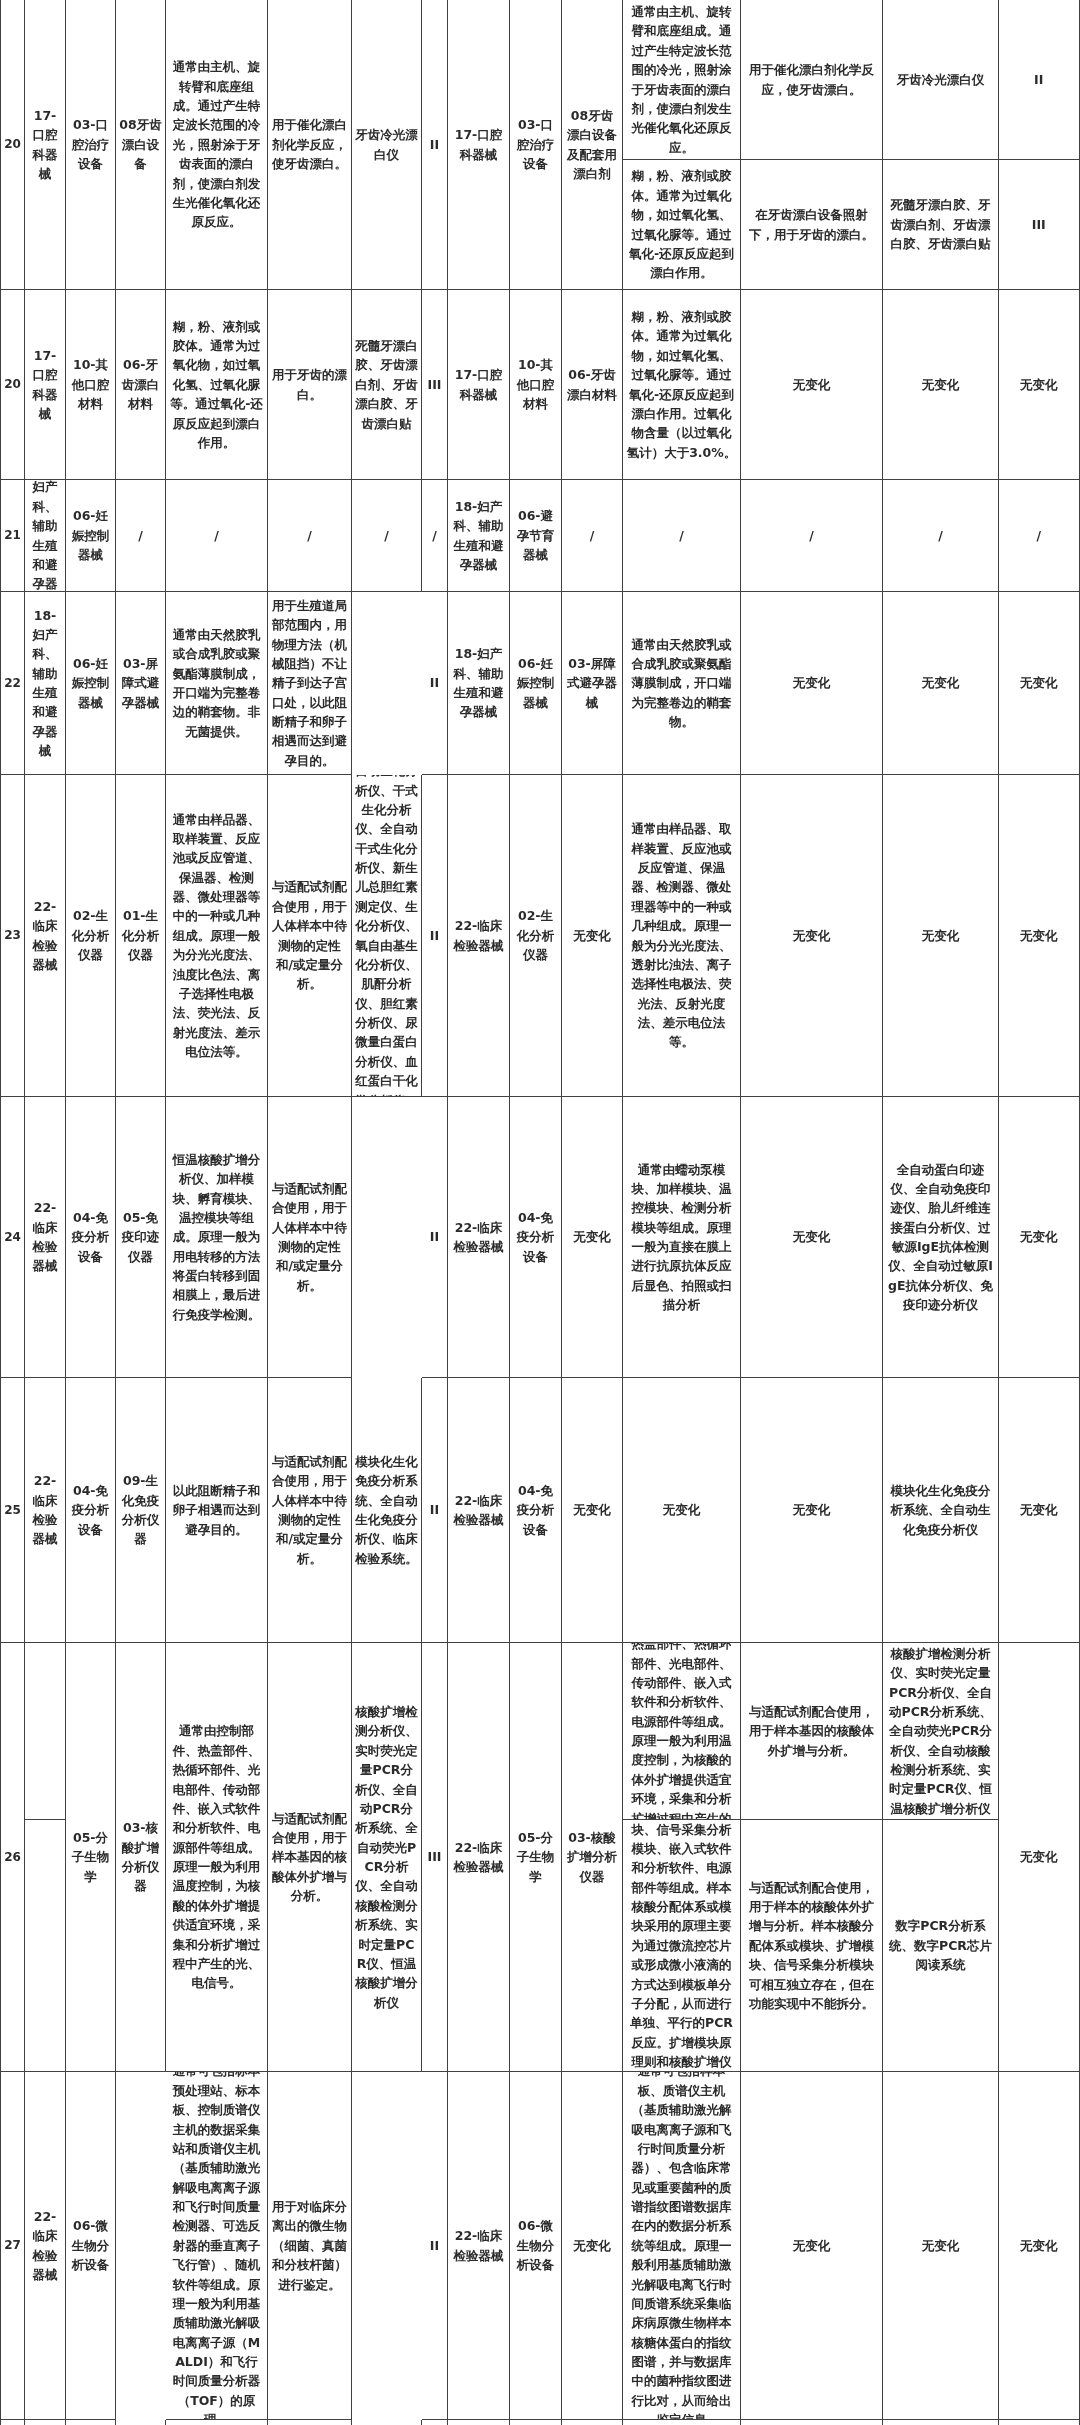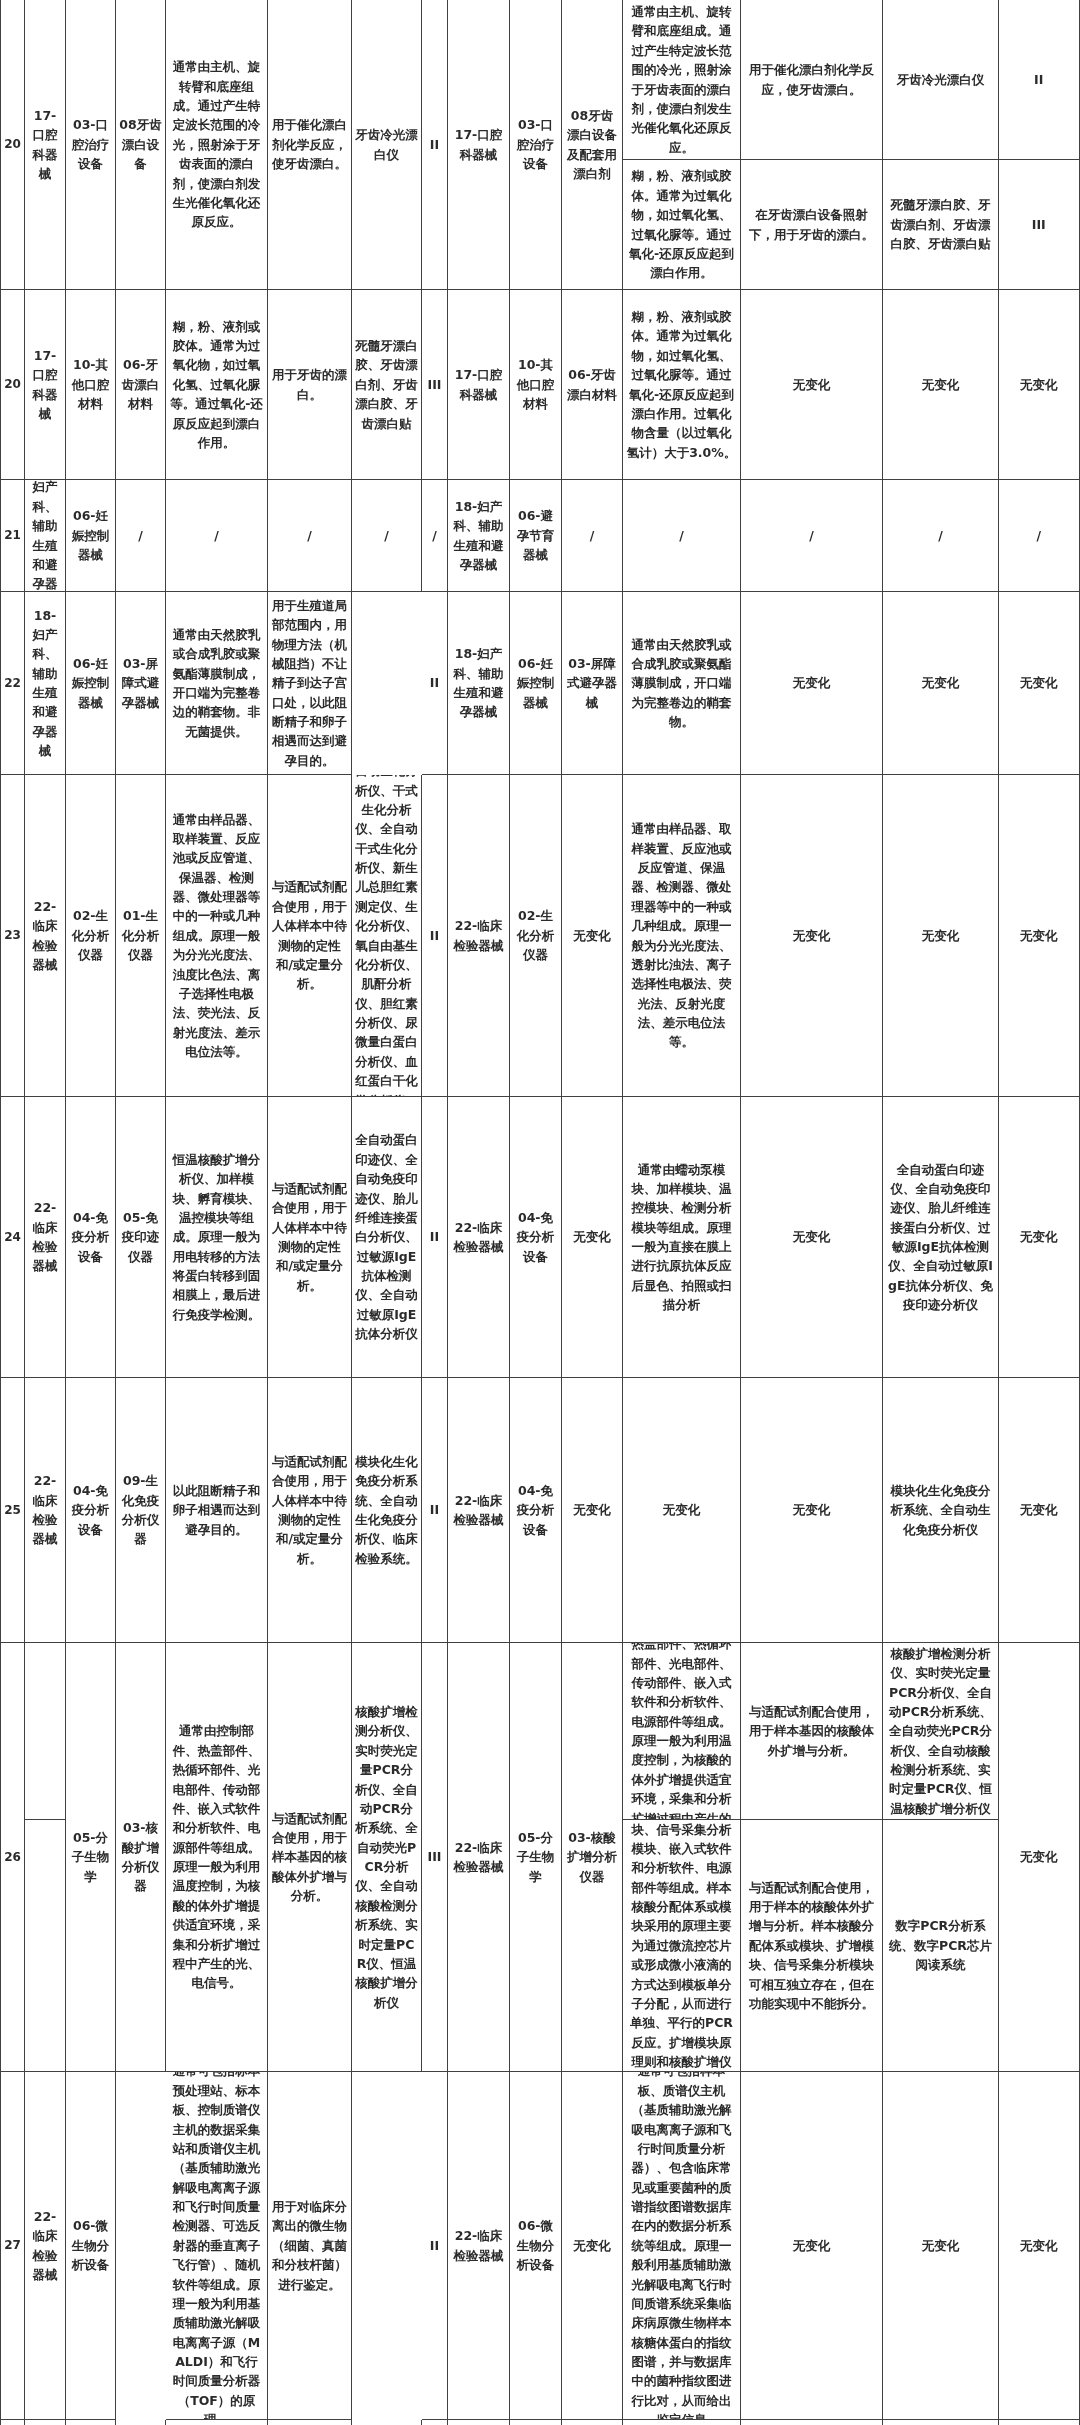--- a/index.html
+++ b/index.html
@@ -121,21 +121,20 @@
     <div class="c" style="grid-area:6/13">无变化</div>
     <div class="c" style="grid-area:6/14">无变化</div>
     <div class="c" style="grid-area:6/15">无变化</div>
 
     <div class="c num" style="grid-area:7/1">24</div>
     <div class="c" style="grid-area:7/2">22-临床检验器械</div>
     <div class="c" style="grid-area:7/3">04-免疫分析设备</div>
     <div class="c" style="grid-area:7/4">05-免疫印迹仪器</div>
     <div class="c" style="grid-area:7/5">恒温核酸扩增分析仪、加样模块、孵育模块、温控模块等组成。原理一般为用电转移的方法将蛋白转移到固相膜上，最后进行免疫学检测。</div>
     <div class="c" style="grid-area:7/6">与适配试剂配合使用，用于人体样本中待测物的定性和/或定量分析。</div>
-    <div class="c" style="grid-area:7/7">全自动蛋白印迹仪、全自动免疫印迹仪、胎儿纤维连接蛋白分析仪、过敏源IgE抗体检测仪、全自动过敏原IgE抗体分析仪</div>
     <div class="c" style="grid-area:7/8">II</div>
     <div class="c" style="grid-area:7/9">22-临床检验器械</div>
     <div class="c" style="grid-area:7/10">04-免疫分析设备</div>
     <div class="c" style="grid-area:7/11">无变化</div>
     <div class="c" style="grid-area:7/12">通常由蠕动泵模块、加样模块、温控模块、检测分析模块等组成。原理一般为直接在膜上进行抗原抗体反应后显色、拍照或扫描分析</div>
     <div class="c" style="grid-area:7/13">无变化</div>
     <div class="c" style="grid-area:7/14">全自动蛋白印迹仪、全自动免疫印迹仪、胎儿纤维连接蛋白分析仪、过敏源IgE抗体检测仪、全自动过敏原IgE抗体分析仪、免疫印迹分析仪</div>
     <div class="c" style="grid-area:7/15">无变化</div>
 
     <div class="c num" style="grid-area:8/1">25</div>

